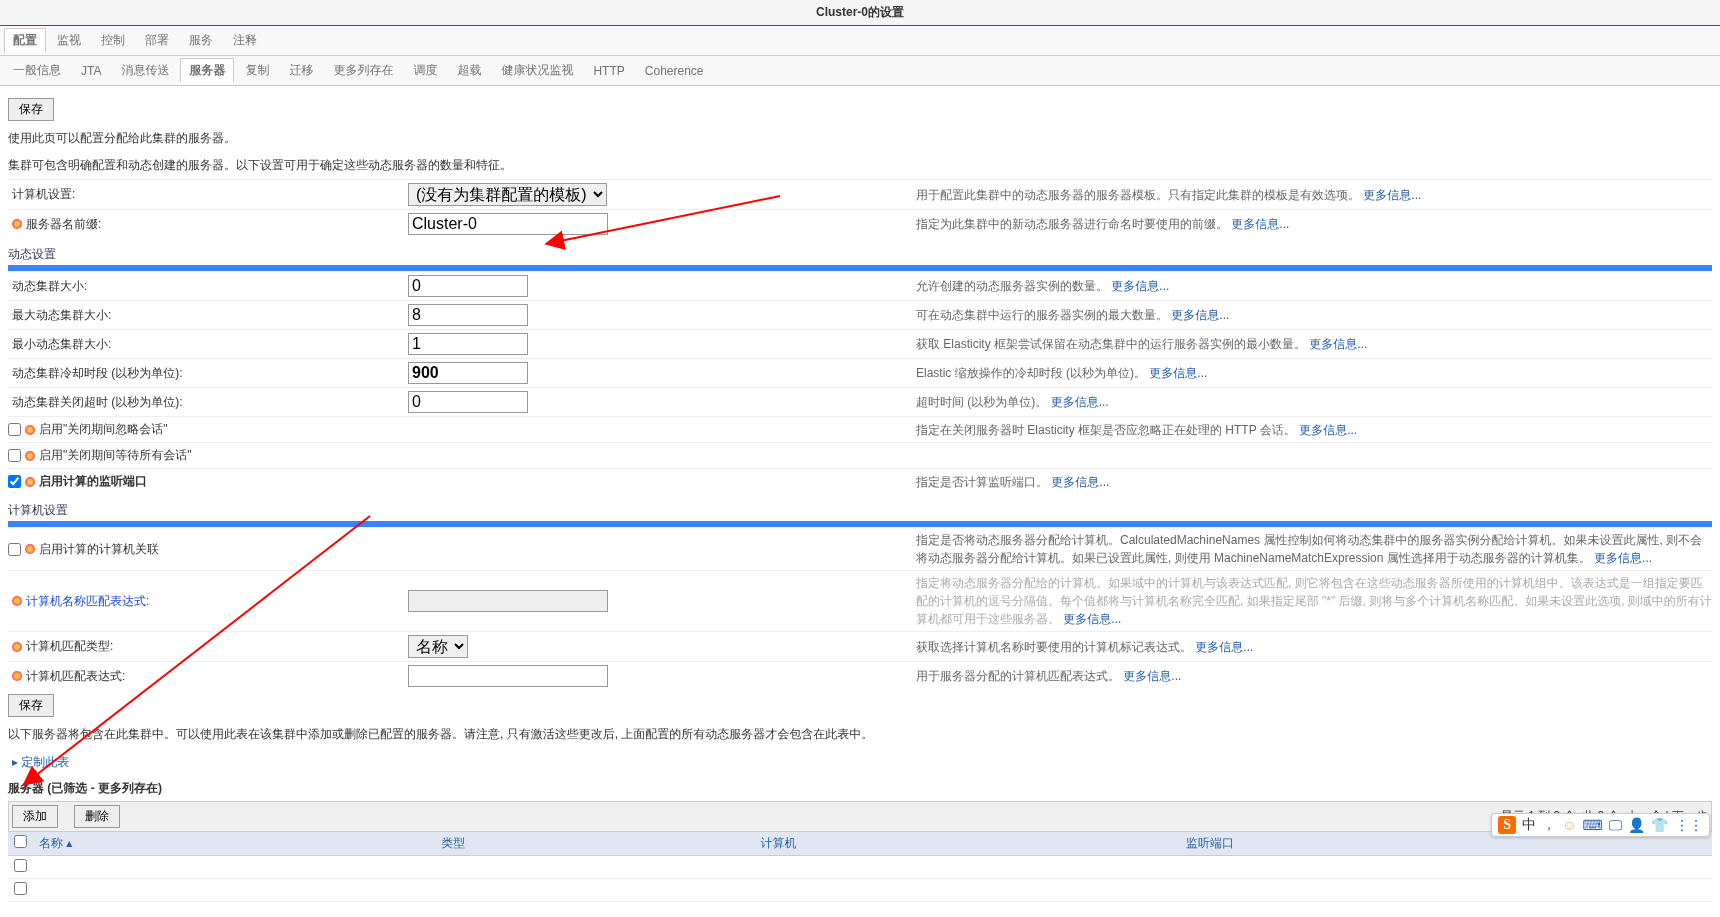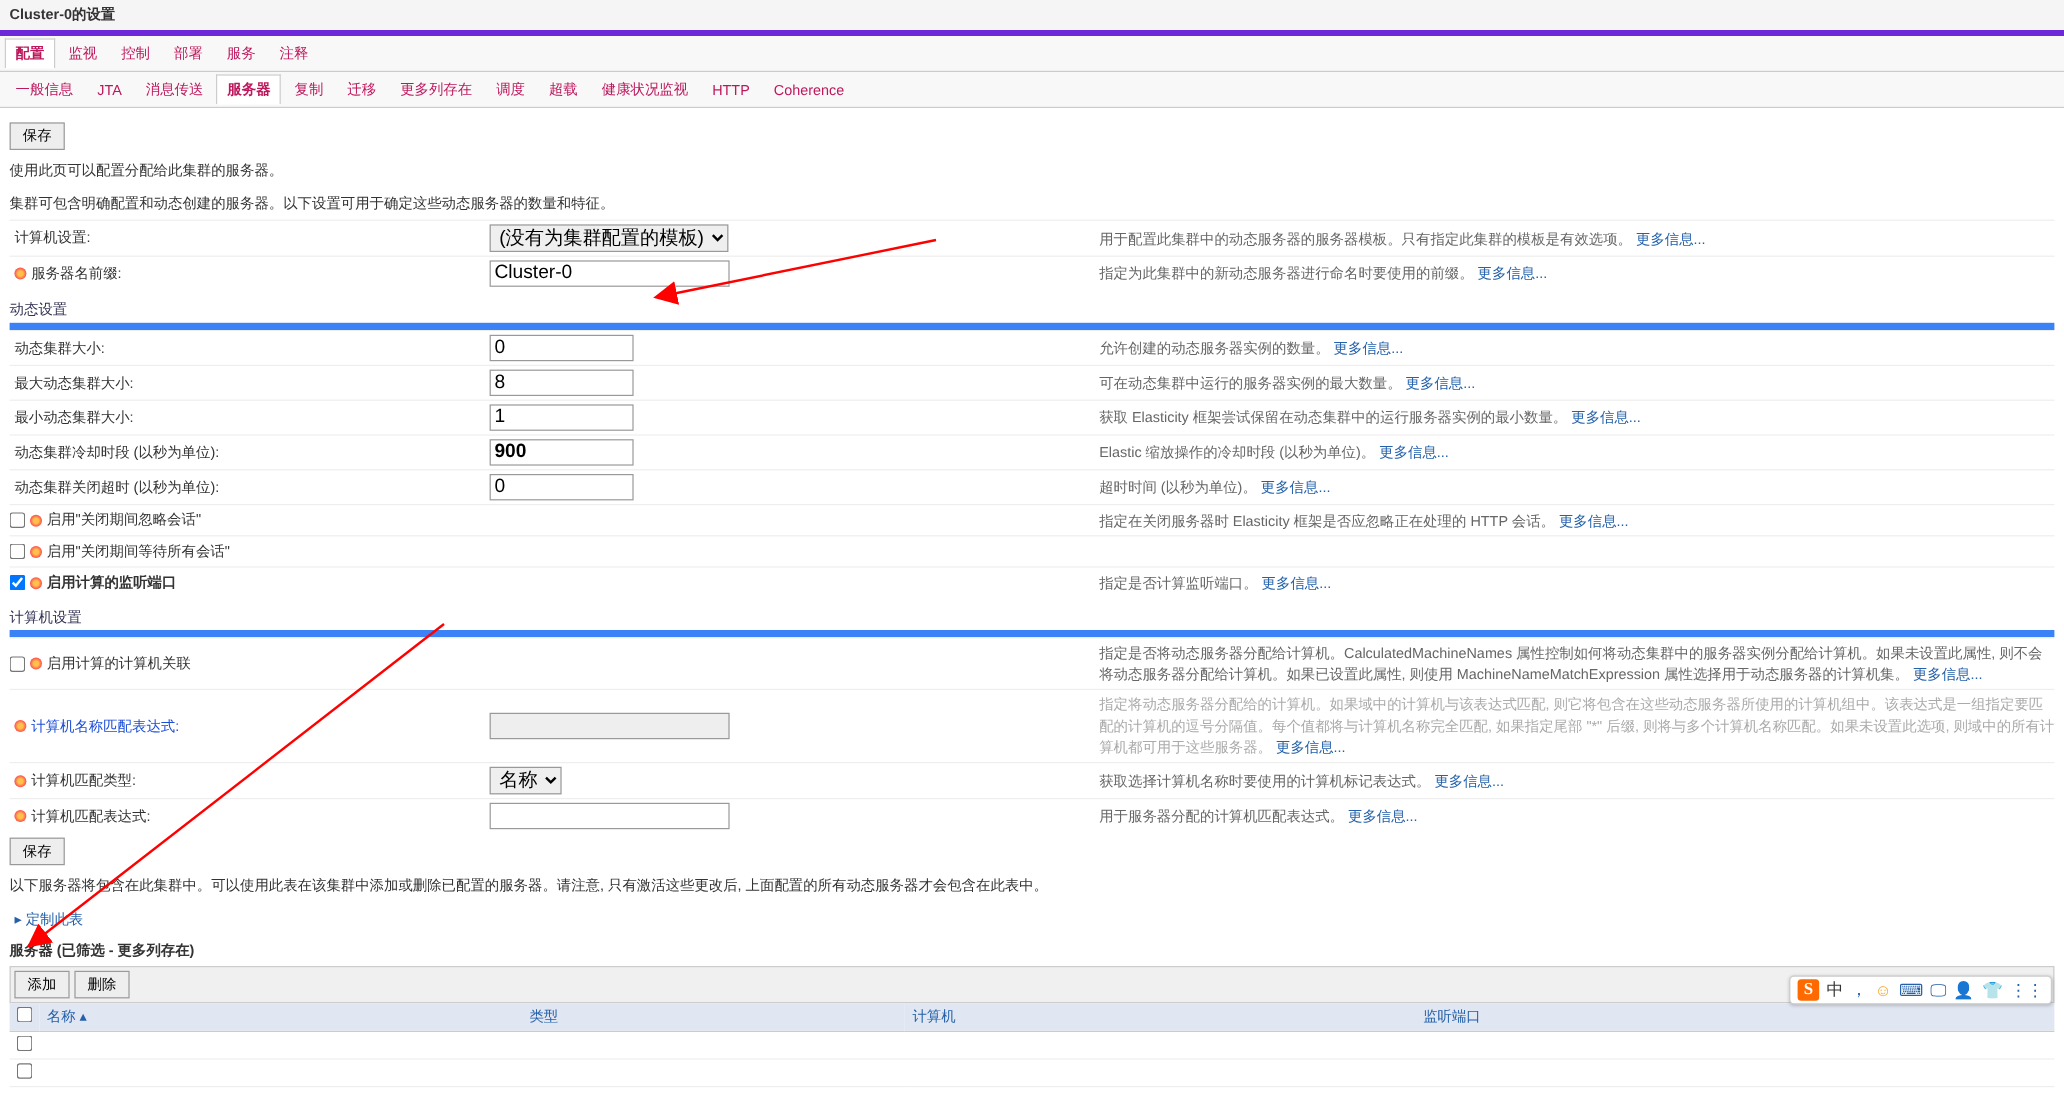--- a/index.html
+++ b/index.html
@@ -1,40 +1,40 @@
 <!DOCTYPE html>
 <html><head>
 <meta charset="utf-8">
 <style>
 * { box-sizing: border-box; margin: 0; padding: 0; }
 body { font-family: Arial, "Microsoft YaHei", sans-serif; font-size: 12px; color: #333; background: #fff; }
-.page-title { font-weight: bold; padding: 4px 8px; background: #f5f5f5; border-bottom: 5px solid #6d28d9; font-size: 12px; }
+.page-title { font-weight: bold; padding: 4px 8px; background: #f5f5f5; border-bottom: 1px solid #6d28d9; font-size: 12px; text-align: center; }
 .top-tabs { display: flex; align-items: center; border-bottom: 1px solid #ccc; background: #f8f8f8; padding: 2px 4px; gap: 2px; }
-.tab { padding: 3px 8px; color: #be185d; cursor: pointer; border: 1px solid transparent; text-align: right; }
+.tab { padding: 3px 8px; color: #737373; cursor: pointer; border: 1px solid transparent; text-align: right; }
 .tab.active { background: #fff; border: 1px solid #ccc; border-bottom-color: #fff; font-weight: bold; }
 .sub-tabs { display: flex; align-items: center; border-bottom: 1px solid #ccc; background: #f8f8f8; padding: 2px 4px; gap: 2px; }
 .content { padding: 8px; }
 .btn { background: #eee; border: 1px solid #999; padding: 2px 10px; cursor: pointer; font-size: 12px; margin: 4px 0; }
 .desc { padding: 4px 0; color: #333; line-height: 1.6; }
 .form-section-title { color: #335; border-bottom: 6px solid #3b82f6; padding: 2px 0; margin-top: 6px; font-weight: normal; }
 .form-row { display: flex; align-items: center; padding: 3px 0; min-height: 26px; border-top: 1px solid #eee; }
 .form-row:first-child { border-top: none; }
 .form-label { width: 400px; padding-left: 4px; display: flex; align-items: center; gap: 4px; }
 .form-control { width: 500px; }
 .form-help { flex: 1; color: #666; padding-left: 8px; line-height: 1.5; }
 .form-help .grey { color: #aaa; }
 .link { color: #2461aa; cursor: pointer; }
 select, input[type=text] { font-size: 16px; padding: 1px 3px; border: 1px solid #999; }
 input[type=text] { width: 200px; }
 input[disabled] { background: #eee; color: #999; }
 .restart-icon { display:inline-block; width:10px; height:10px; background: radial-gradient(circle, orange 30%, red 70%); border-radius: 50%; opacity:0.7; }
 .checkbox-row .form-label { padding-left: 0; }
 .table-title { font-weight: bold; padding: 4px 0; }
 .toolbar { background: #f0f0f0; border: 1px solid #ccc; padding: 3px; display: flex; align-items: center; justify-content: space-between; }
-.toolbar .left { display: flex; gap: 4px; }
+.toolbar .left { display: flex; gap: 16px; }
 .toolbar .right { color: #333; }
 .grid { width: 100%; border-collapse: collapse; }
 .grid th { background: #e1e7f2; text-align: left; padding: 3px 6px; border-bottom: 1px solid #ccc; color: #2461aa; font-weight: normal; cursor: pointer; }
 .grid th .sort-asc::after { content: " \25B4"; }
 .grid td { padding: 3px 6px; border-bottom: 1px solid #eee; height: 20px; }
 .grid tr.data-row td { background: #fff; }
 .arrow-svg { position: absolute; pointer-events: none; z-index: 10; }
 .ime-bar { position: fixed; right: 10px; bottom: 80px; background: #fff; border: 1px solid #ccc; border-radius: 4px; padding: 2px 6px; display:flex; gap:6px; align-items:center; box-shadow: 0 1px 3px rgba(0,0,0,0.2); font-size:14px;}
 .ime-logo { background:#ff6a00; color:#fff; width:18px; height:18px; display:inline-flex; align-items:center; justify-content:center; border-radius:3px; font-weight:bold; font-family: "SimSun",serif;}
 </style>

